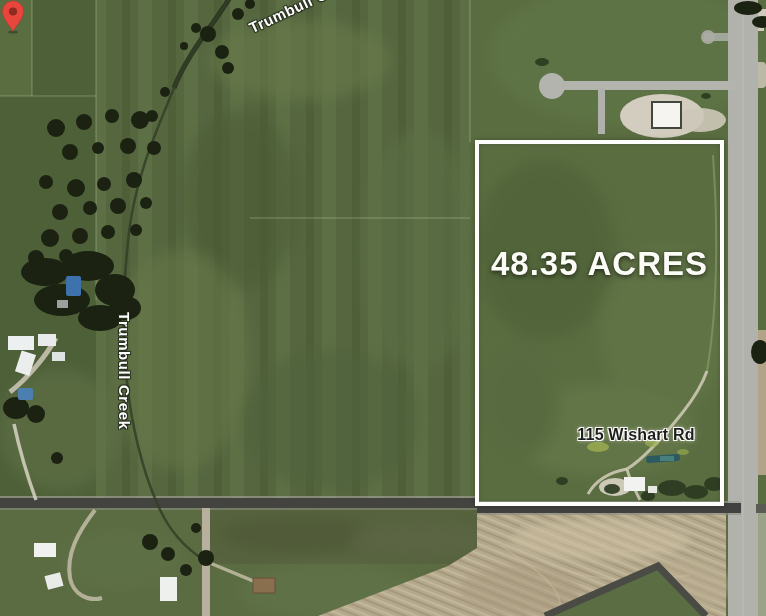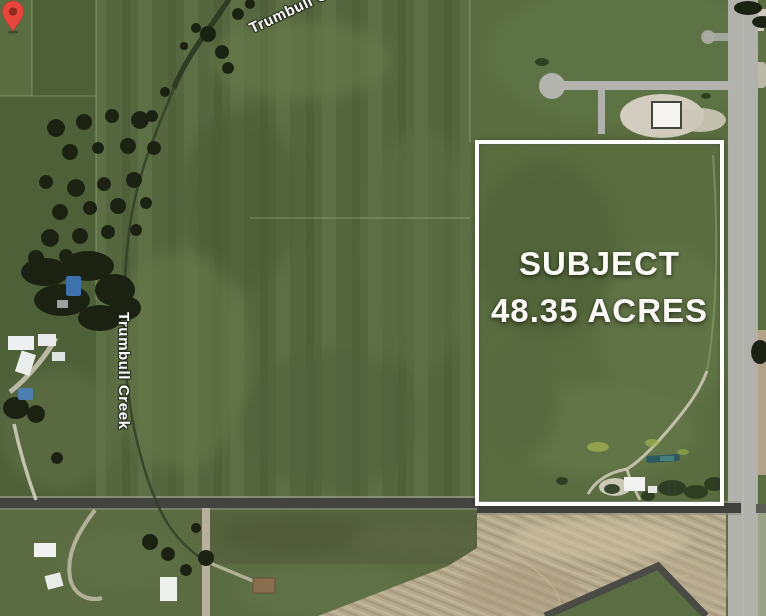--- a/index.html
+++ b/index.html
@@ -246,24 +246,24 @@
       <rect x="160" y="577" width="17" height="24" fill="#eef0ee"></rect>
       <rect x="253" y="578" width="22" height="15" fill="#8a6f4e" stroke="#66513a"></rect>
       <rect x="624" y="477" width="21" height="14" fill="#f2f3f0"></rect>
       <rect x="648" y="486" width="9" height="7" fill="#e8e9e5"></rect>
     </g>
   </svg>
 
   <div class="property-border"></div>
 
   <div class="property-title">
-    <div>SUBJECT</div>
     <div>48.35 ACRES</div>
   </div>
 
+  <div class="address-label">115 Wishart Rd</div>
 
   <div class="creek-label creek-label-top">Trumbull Creek</div>
   <div class="creek-label creek-label-left">Trumbull Creek</div>
 
   <svg class="map-pin" viewBox="0 0 26 34">
     <ellipse cx="13" cy="32" rx="5" ry="1.6" fill="rgba(0,0,0,.3)"></ellipse>
     <path d="M13 1 C7 1 2.5 5.6 2.5 11.4 C2.5 16 6 21.3 9.6 26.1 C11.3 28.4 12.3 30 13 31.5 C13.7 30 14.7 28.4 16.4 26.1 C20 21.3 23.5 16 23.5 11.4 C23.5 5.6 19 1 13 1 Z" fill="#e8463c" stroke="#b8352c" stroke-width=".6"></path>
     <circle cx="13" cy="11.5" r="4.1" fill="#8f2a20"></circle>
   </svg>
 

